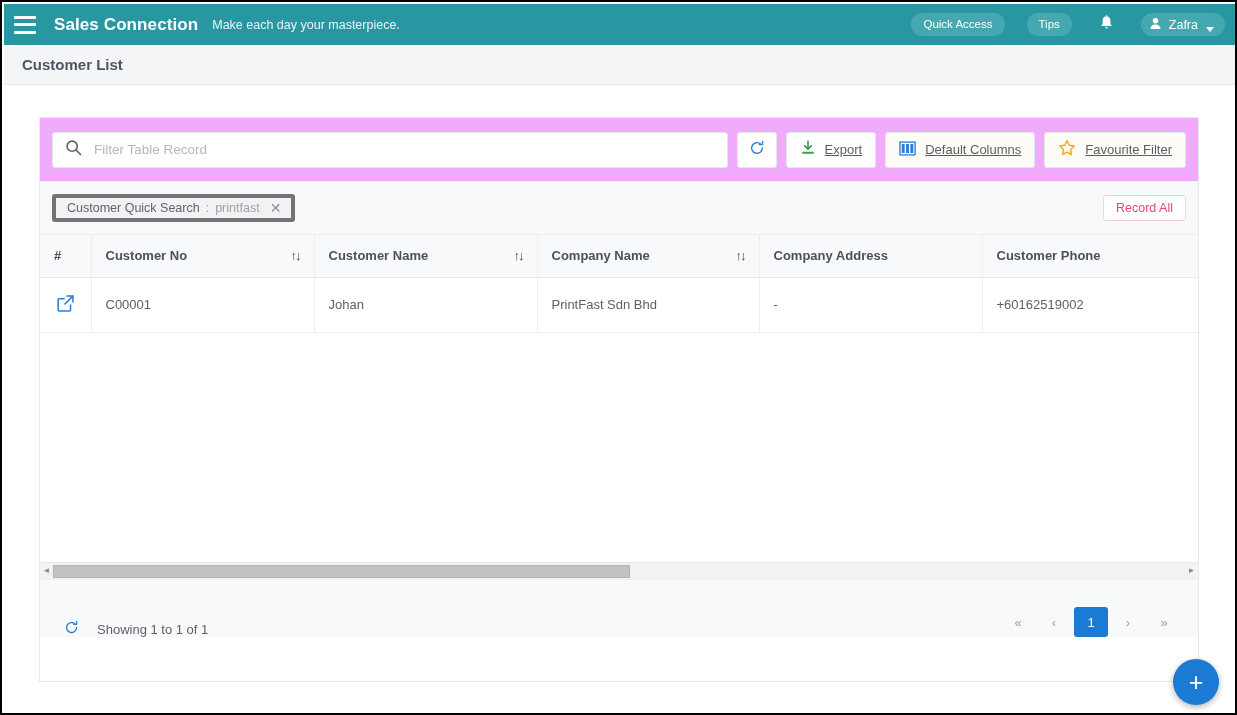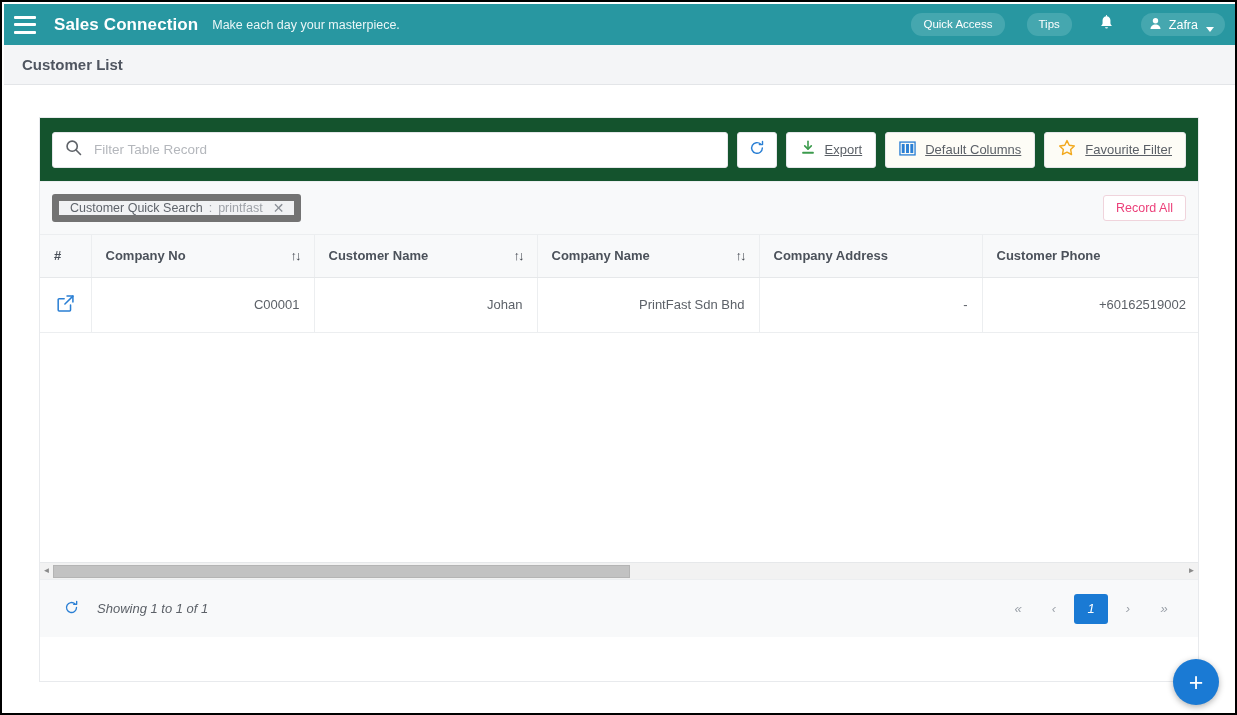--- a/index.html
+++ b/index.html
@@ -146,21 +146,21 @@
     left: 35px; top: 32px;
     width: 1160px;
     height: 565px;
     background: #ffffff;
     border: 1px solid #e8eaed;
   }
 
   
   .toolbar {
     height: 64px;
-    background: #14532d;
+    background: #f0abfc;
     border-bottom: 1px solid #eceef0;
     display: flex;
     align-items: center;
     padding: 0 12px;
     gap: 9px;
   }
 
   .searchbox {
     flex: 1 1 auto;
     height: 36px;
@@ -208,21 +208,21 @@
   .chiprow {
     height: 53px;
     background: #f8f9fa;
     border-bottom: 1px solid #eceef0;
     display: flex;
     align-items: center;
     padding: 0 12px;
   }
   .chip {
     background: #f1f2f4;
-    border: 7px solid #737373;
+    border: 4px solid #737373;
     border-radius: 3px;
     height: 28px;
     display: flex;
     align-items: center;
     padding: 0 6px 0 11px;
     gap: 6px;
     font-size: 12.5px;
     color: #5f646b;
     white-space: nowrap;
   }
@@ -285,21 +285,20 @@
   tbody tr { height: 55px; }
   tbody td {
     font-size: 13px;
     color: #5c6168;
     padding: 12px 14px;
     border-bottom: 1px solid #eceef0;
     border-right: 1px solid #eceef0;
     vertical-align: middle;
     white-space: nowrap;
     overflow: hidden;
-    text-align: right;
   }
   tbody td:last-child { border-right: none; }
   td.cell-open { text-align: center; padding: 0; }
 
   .open-icon {
     display: inline-block;
     color: #2a7fd4;
     cursor: pointer;
     line-height: 1;
   }
@@ -340,24 +339,23 @@
     background: #c2c2c2;
     border: 1px solid #b4b4b4;
     cursor: pointer;
   }
 
   
   .cardfooter {
     height: 58px;
     background: #f8f9fa;
     display: flex;
-    align-items: center;
+    align-items: flex-end;
     padding: 0 18px 0 24px;
     border-top: 1px solid #eceef0;
-    font-style: italic;
   }
   .foot-refresh {
     color: #2a7fd4;
     font-size: 15px;
     cursor: pointer;
     margin-right: 18px;
     line-height: 1;
   }
   .showing {
     font-size: 13px;
@@ -534,21 +532,21 @@
           </colgroup>
           <thead>
             <tr>
               <th>
                 <div class="th-inner">
                   <span>#</span>
                 </div>
               </th>
               <th>
                 <div class="th-inner">
-                  <span>Company No</span>
+                  <span>Customer No</span>
                   <span class="sort-icon">↑↓</span>
                 </div>
               </th>
               <th>
                 <div class="th-inner">
                   <span>Customer Name</span>
                   <span class="sort-icon">↑↓</span>
                 </div>
               </th>
               <th>

